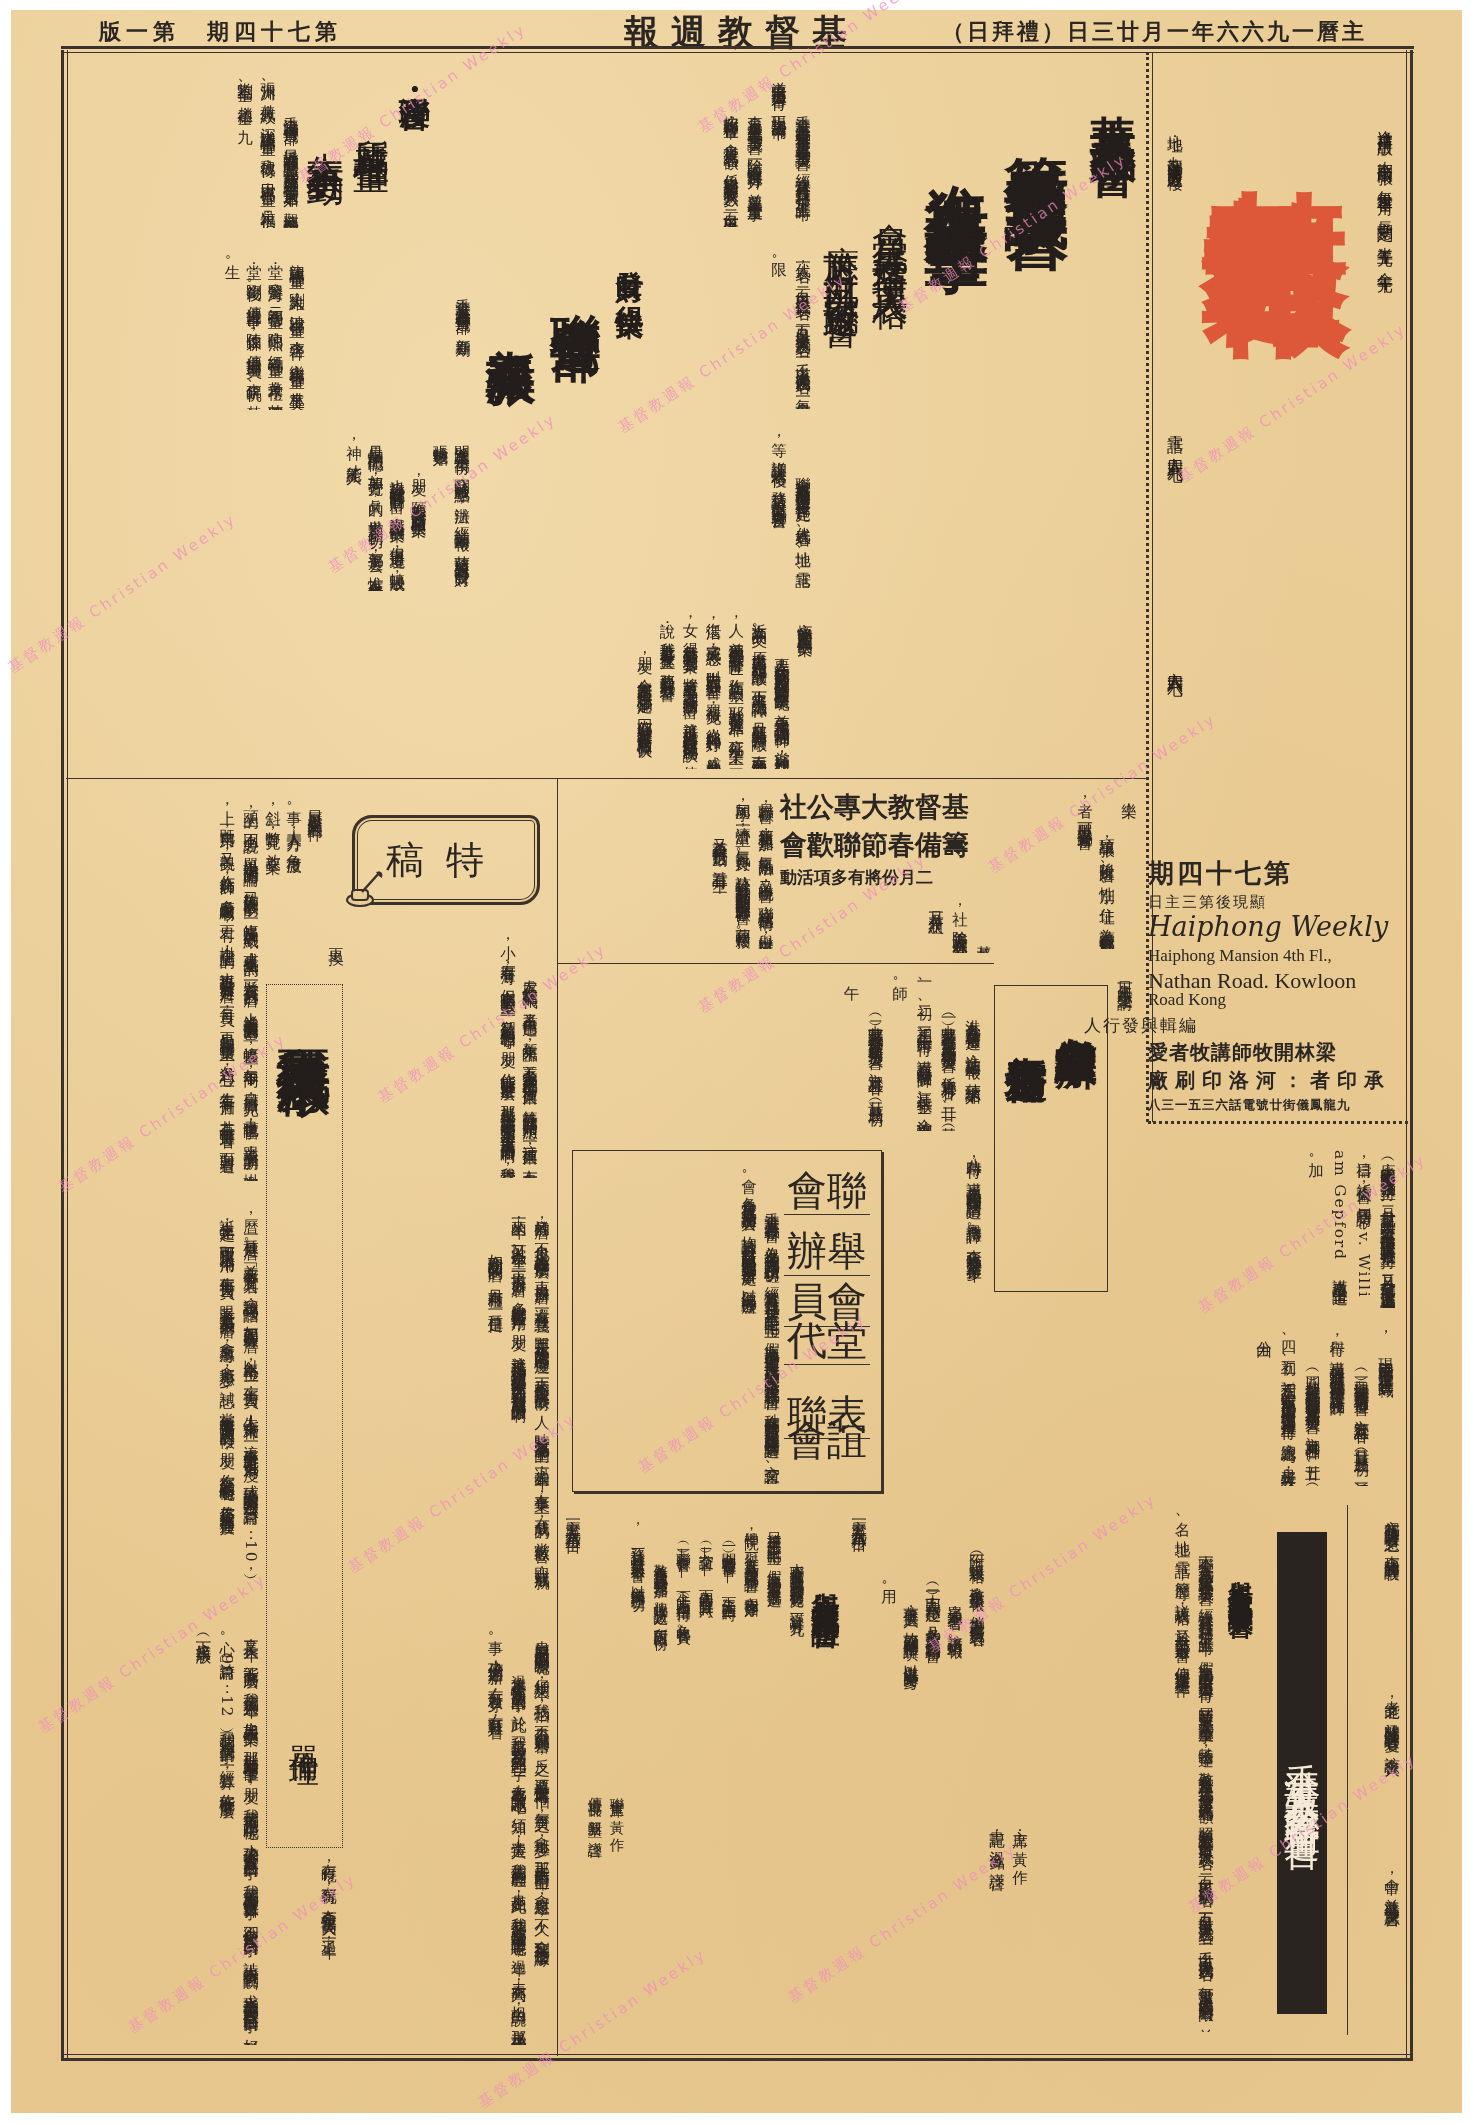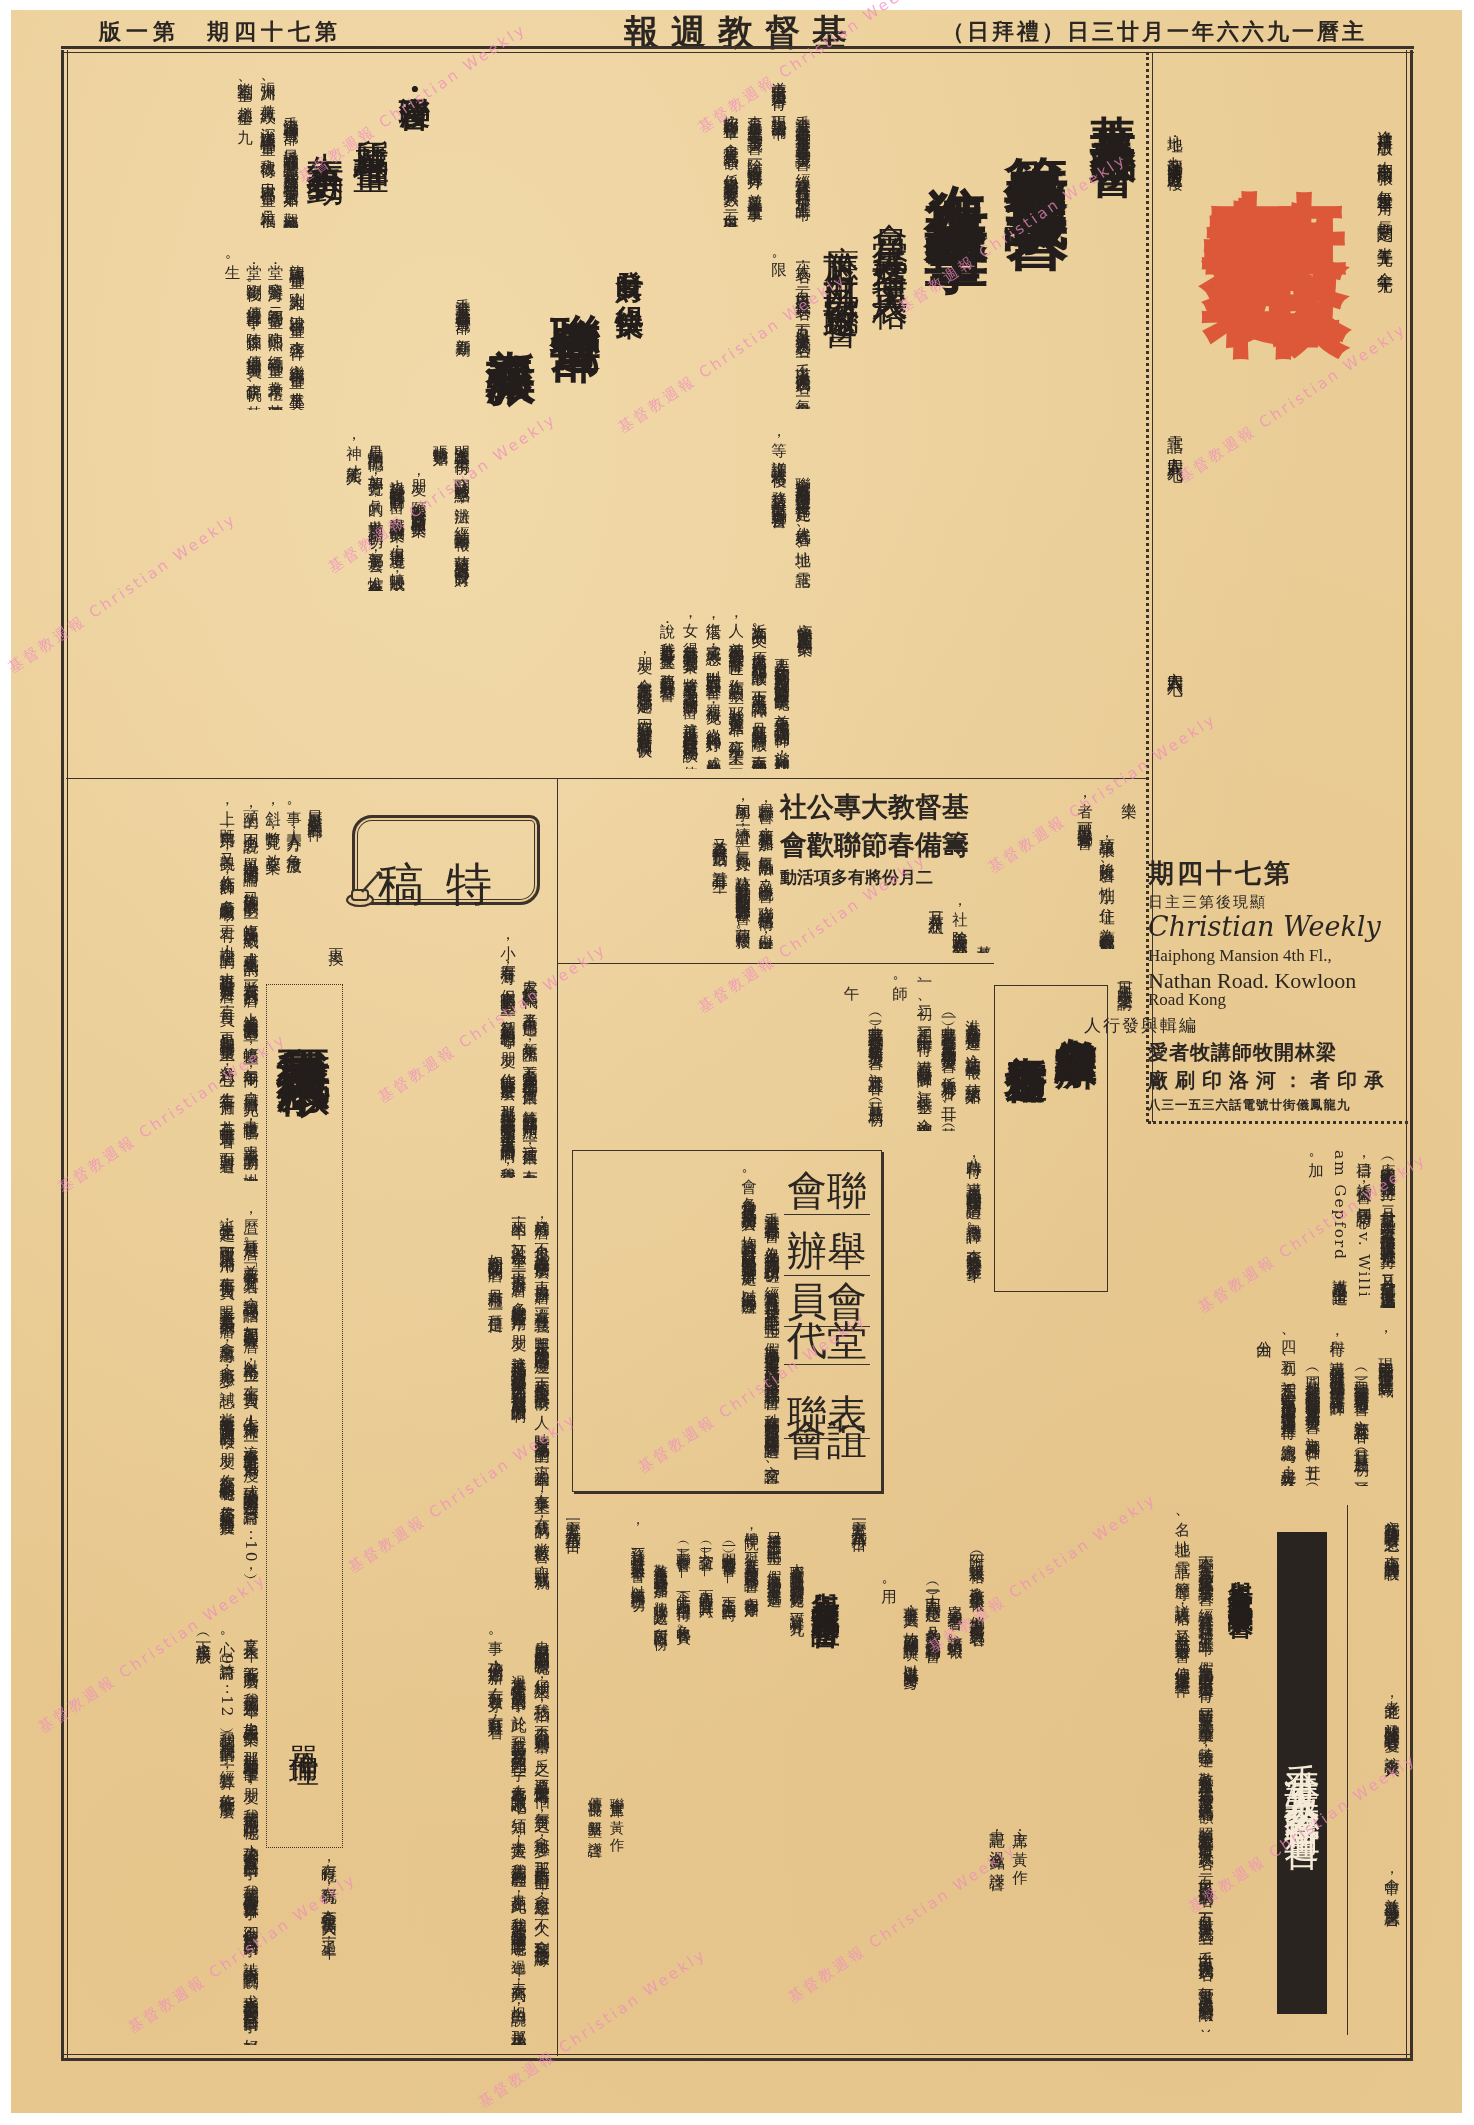--- a/index.html
+++ b/index.html
@@ -39,21 +39,21 @@
 <div class="a" style="left:1146px;top:52px;width:3px;height:1070px;border-left:3px dotted #3a322b;border-right:1px solid #3a322b;"></div>
 <div class="a" style="left:1148px;top:1121px;width:260px;height:0;border-top:3px dotted #3a322b;"></div>
 <div class="hd" style="left:1200px;top:68px;width:160px;line-height:160px;font-size:150px;letter-spacing:6px;color:#dd5838;">基督教週報</div>
 <div class="hd hn" style="left:1375px;top:118px;width:20px;line-height:20px;font-size:16px;letter-spacing:2px;">逢禮拜日出版　本期出版兩張　每份零售二角　長期定閱：半年五元　全年十元</div>
 <div class="hd hn" style="left:1165px;top:123px;width:20px;line-height:20px;font-size:15.5px;letter-spacing:1.9px;">地址：九龍彌敦道海防大廈五樓</div>
 <div class="hd hn" style="left:1165px;top:423px;width:20px;line-height:20px;font-size:16px;letter-spacing:1.8px;">電話：六六四六九七</div>
 <div class="hd hn" style="left:1165px;top:660px;width:20px;line-height:20px;font-size:16px;letter-spacing:1.5px;">六六六四六七</div>
 
 <div class="a rtl ctr" style="left:1148px;top:856px;width:262px;font-size:26px;font-weight:bold;letter-spacing:3px;">第七十四期</div>
 <div class="a rtl ctr" style="left:1148px;top:893px;width:262px;font-size:15px;letter-spacing:2px;">顯現後第三主日</div>
-<div class="a ctr" style="left:1148px;top:911px;width:262px;font-size:27px;font-style:italic;font-family:'DejaVu Serif',serif;">Christian Weekly</div>
+<div class="a ctr" style="left:1148px;top:911px;width:262px;font-size:27px;font-style:italic;font-family:'DejaVu Serif',serif;">Haiphong Weekly</div>
 <div class="a ctr" style="left:1148px;top:946px;width:262px;font-size:17px;font-family:'Liberation Serif',serif;">Haiphong Mansion 4th Fl.,</div>
 <div class="a ctr" style="left:1148px;top:968px;width:262px;font-size:22px;font-family:'Liberation Serif',serif;">Nathan Road. Kowloon</div>
 <div class="a ctr" style="left:1148px;top:990px;width:262px;font-size:17px;font-family:'Liberation Serif',serif;">Road Kong</div>
 <div class="a rtl ctr" style="left:1084px;top:1014px;width:262px;font-size:17px;letter-spacing:2px;">編輯與發行人</div>
 <div class="a rtl ctr" style="left:1148px;top:1039px;width:262px;font-size:20px;font-weight:bold;letter-spacing:1px;">梁林開牧師講牧者愛</div>
 <div class="a rtl ctr" style="left:1148px;top:1067px;width:262px;font-size:20px;font-weight:bold;letter-spacing:7px;">承印者：河洛印刷廠</div>
 <div class="a rtl ctr" style="left:1148px;top:1097px;width:262px;font-size:12.5px;font-weight:bold;letter-spacing:1px;">九龍鳳儀街廿號電話六三五一三八</div>
 
 <div class="hd" style="left:1090px;top:78px;width:48px;line-height:48px;font-size:46px;letter-spacing:6px;">華人基督教聯會</div>
 <div class="hd" style="left:1004px;top:104px;width:66px;line-height:66px;font-size:64px;letter-spacing:7px;">籌備春季議事大會</div>
@@ -84,21 +84,21 @@
 　　朋友，今年新春巴不得您心願滿足了，因信耶穌基督獲得眞財富和眞快</div>
 <div class="vt" style="left:1008px;top:791px;width:132px;height:158px;line-height:22px;">樂！
 　　該項單張，後附姓名、性別、住址，為讀後有意信耶穌者，可照填妥寄返聯會。</div>
 
 <div class="rh" style="left:66px;top:778px;width:1080px;"></div>
 <div class="rv" style="left:557px;top:778px;height:1278px;"></div>
 <div class="rh" style="left:557px;top:963px;width:437px;"></div>
 <div class="rv" style="left:1347px;top:1505px;height:530px;"></div>
 
 <div class="a" style="left:352px;top:815px;width:182px;height:84px;border:3px solid #3a322b;border-radius:20px 10px 20px 10px;box-shadow:inset 0 0 0 2px #eacd96,inset 0 0 0 3px #3a322b;text-align:center;">
-  <span class="rtl" style="display:inline-block;font-size:46px;line-height:84px;letter-spacing:22px;margin-top:24px;">特稿</span>
+  <span class="rtl" style="display:inline-block;font-size:38px;line-height:84px;letter-spacing:22px;">特稿</span>
 </div>
 <svg class="a" style="left:340px;top:870px;" width="46" height="40" viewBox="0 0 46 40">
   <ellipse cx="20" cy="30" rx="13" ry="6" fill="#eacd96" stroke="#3a322b" stroke-width="2"></ellipse>
   <rect x="12" y="20" width="16" height="10" rx="3" fill="#eacd96" stroke="#3a322b" stroke-width="2"></rect>
   <path d="M22 22 L40 2" stroke="#3a322b" stroke-width="2.5"></path>
   <path d="M36 2 Q44 0 42 8 Q38 6 36 2" fill="#3a322b"></path>
 </svg>
 <div class="vt" style="left:343px;top:933px;width:198px;height:245px;line-height:22px;">　　處在二十世紀的年代，為了舊年已過，新年來臨，差不多家家戶戶都準備了一種東西，等待元旦即開始應用。這一種東西，有大有小，有厚有薄，但在實際的數量上，卻又是絕對的相等。朋友，你能猜中那是甚麼？那就是掛在牆上或是放在案頭上一年一度要更換的日曆啊！我覺得，</div>
 <div class="vt" style="left:262px;top:798px;width:84px;height:176px;line-height:21px;">　　　　　　　　更換
 日曆是令人興奮的一件

